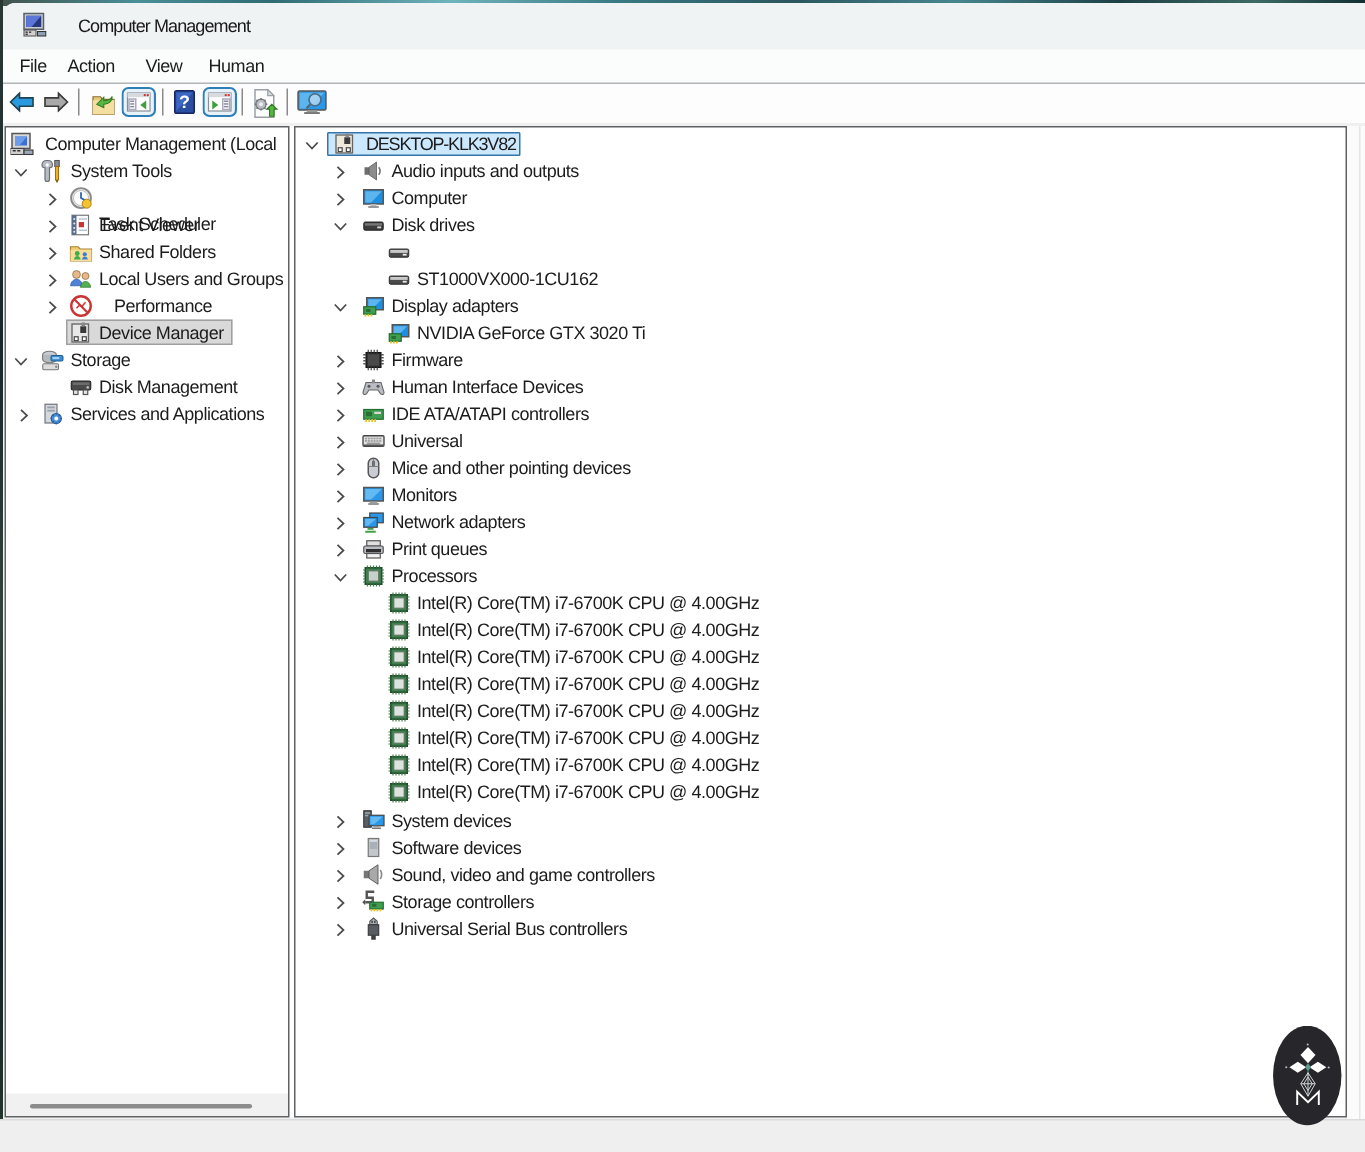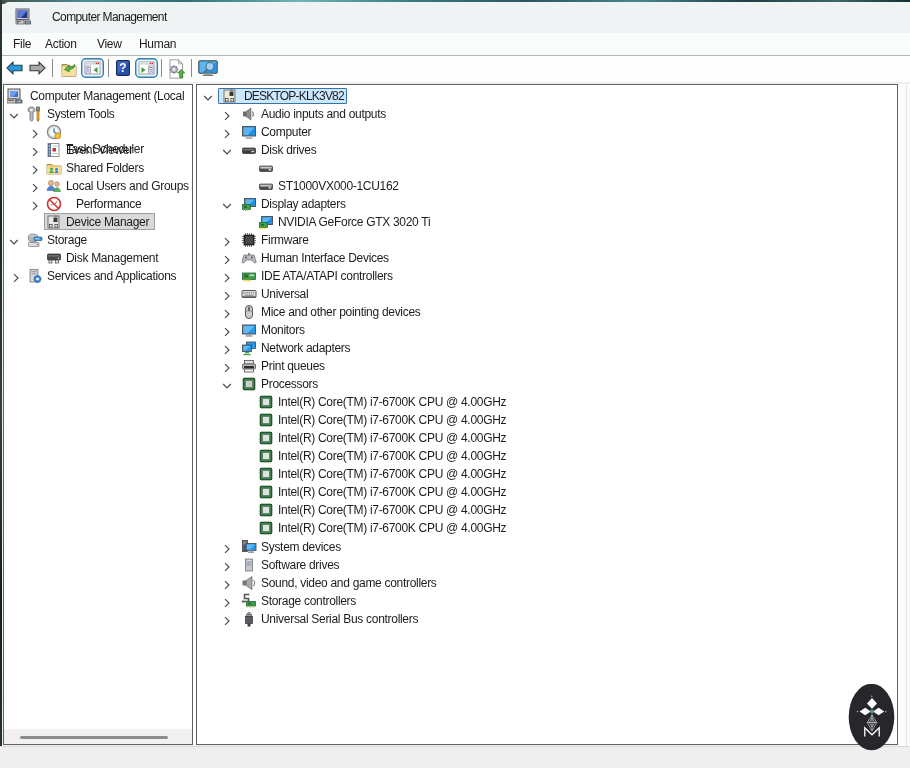--- a/index.html
+++ b/index.html
@@ -472,21 +472,21 @@
         </svg></div>
       <div class="t " style="left:261px;top:538px">System devices</div>
       <div class="ab" style="left:221px;top:559px;width:12px;height:12px"><svg width="12" height="12" viewBox="0 0 12 12">
           <path d="M4 2.2l4 3.8-4 3.8" fill="none" stroke="#4a4a4a" stroke-width="1.15"></path>
         </svg></div>
       <div class="ab" style="left:241px;top:557px;width:16px;height:16px"><svg width="16" height="16" viewBox="0 0 16 16">
           <rect x="4.5" y="2" width="7" height="12" fill="#c3c6cb" stroke="#777" stroke-width=".8"></rect>
           <rect x="5.5" y="3" width="5" height="6" fill="#aab0b8"></rect>
           <rect x="5.5" y="3" width="5" height="1.2" fill="#d8dde2"></rect>
         </svg></div>
-      <div class="t " style="left:261px;top:556px">Software drives</div>
+      <div class="t " style="left:261px;top:556px">Software devices</div>
       <div class="ab" style="left:221px;top:577px;width:12px;height:12px"><svg width="12" height="12" viewBox="0 0 12 12">
           <path d="M4 2.2l4 3.8-4 3.8" fill="none" stroke="#4a4a4a" stroke-width="1.15"></path>
         </svg></div>
       <div class="ab" style="left:241px;top:575px;width:16px;height:16px"><svg width="16" height="16" viewBox="0 0 16 16">
           <rect x="1.5" y="5.5" width="3.5" height="5" fill="#777"></rect>
           <path d="M5 5.5L11 1.5v13L5 10.5z" fill="#a9a9a9" stroke="#555" stroke-width=".6"></path>
           <path d="M12.5 5c1.2 1.6 1.2 4.4 0 6" stroke="#888" stroke-width="1.1" fill="none"></path>
         </svg></div>
       <div class="t " style="left:261px;top:574px">Sound, video and game controllers</div>
       <div class="ab" style="left:221px;top:595px;width:12px;height:12px"><svg width="12" height="12" viewBox="0 0 12 12">

